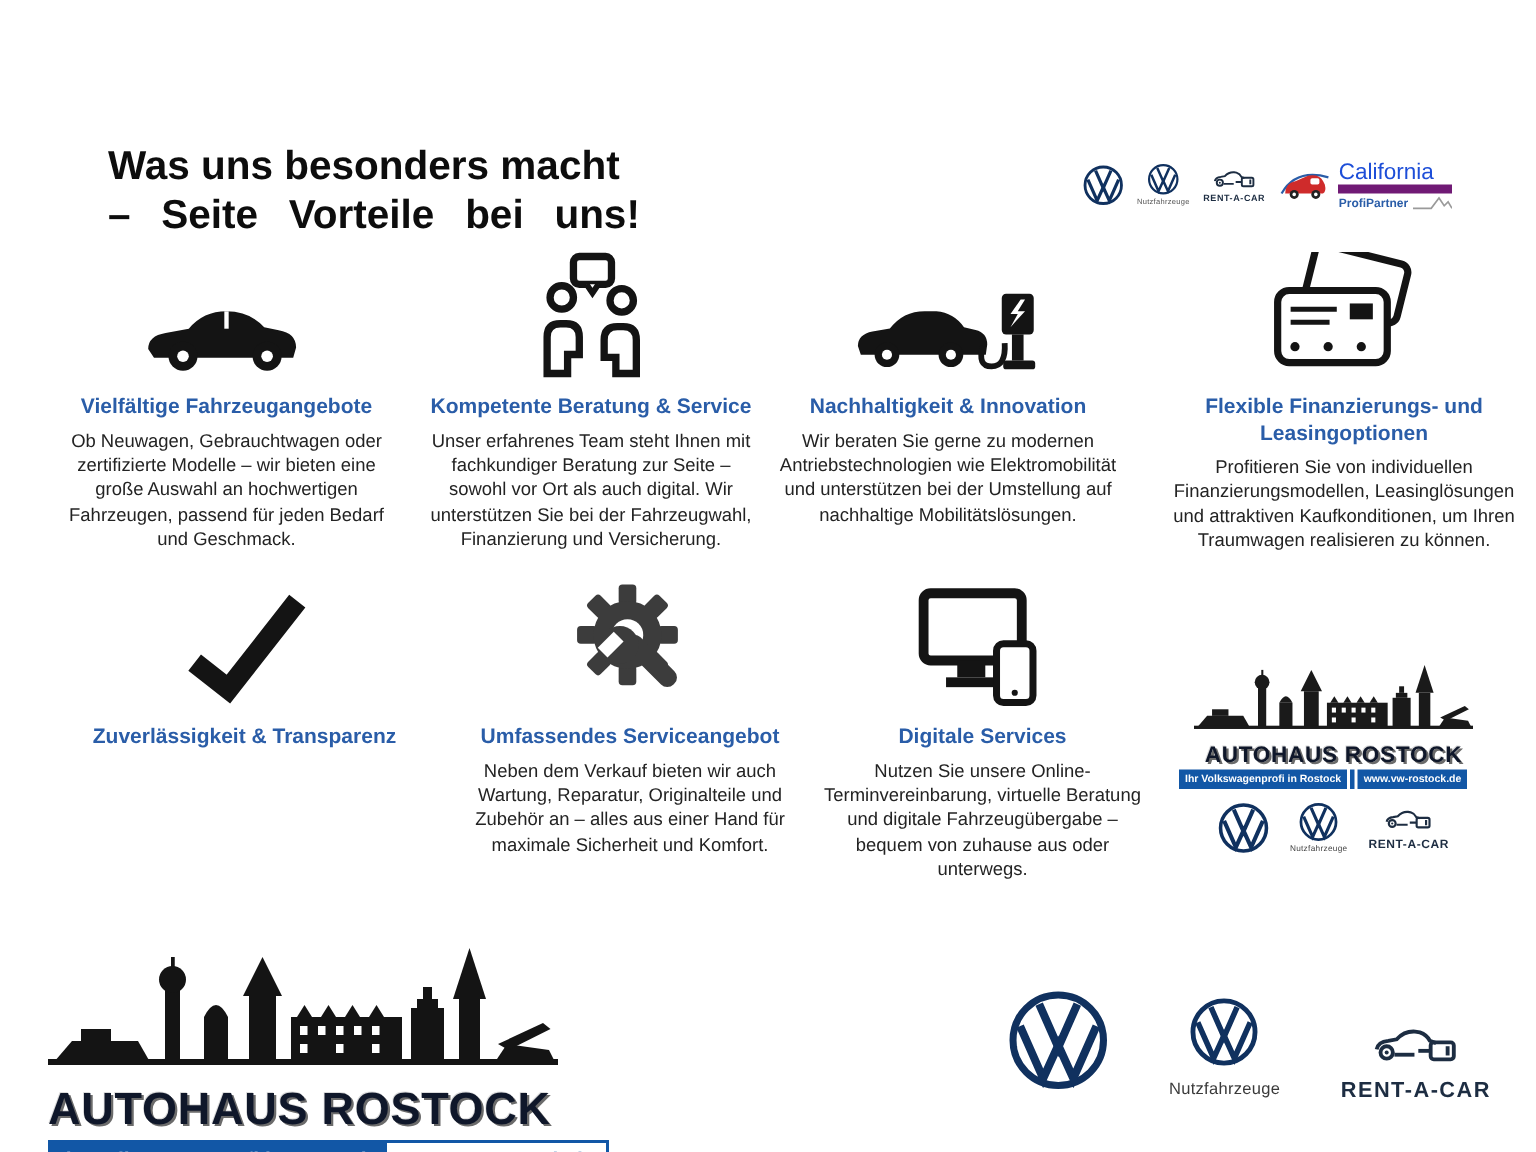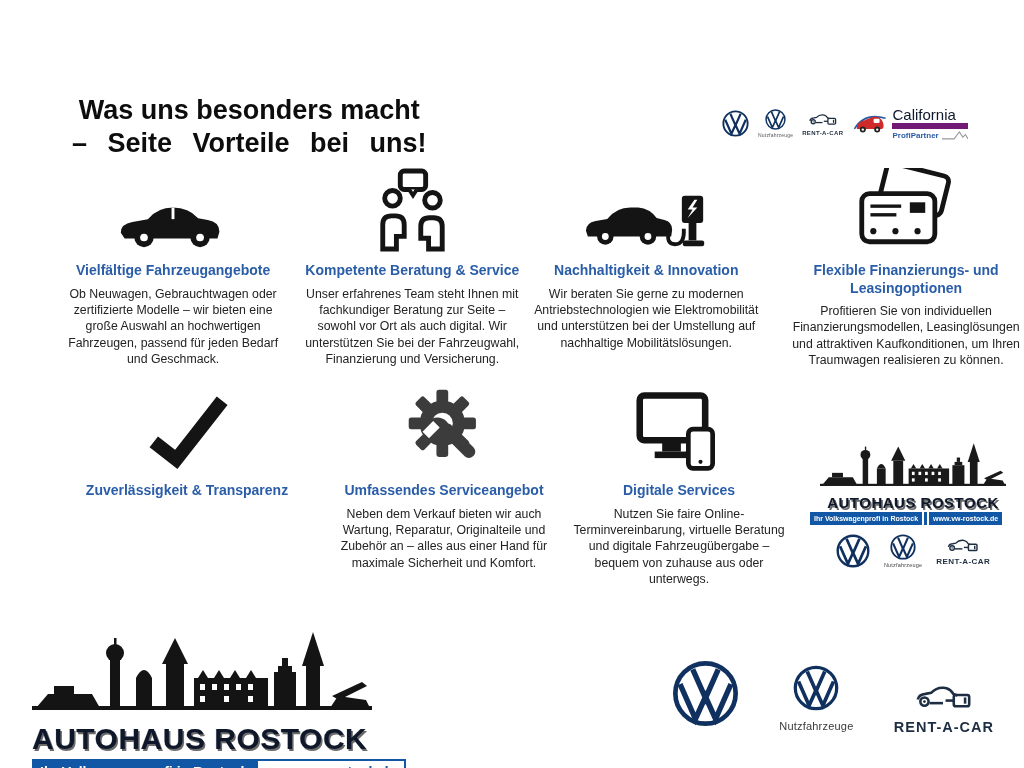--- a/index.html
+++ b/index.html
@@ -1,33 +1,33 @@
 <!DOCTYPE html>
 <html><head>
 <meta charset="utf-8">
 <style>
   html,body{margin:0;padding:0;}
   body{
     width:1024px;height:768px;position:relative;overflow:hidden;
     background:#ffffff;font-family:"Liberation Sans",sans-serif;color:#1a1a1a;
   }
   
-  .headline{position:absolute;left:72px;top:94px;font-weight:700;font-size:27px;line-height:33px;color:#0d0d0d;text-align:center;}
+  .headline{position:absolute;left:72px;top:94px;font-weight:700;font-size:27px;line-height:33px;color:#0d0d0d;}
   .headline .l2{word-spacing:13px;}
   
   .partnerbar{position:absolute;left:722px;top:100px;width:268px;height:46px;display:flex;align-items:center;gap:9px;}
   .pb-item{display:flex;flex-direction:column;align-items:center;}
   .pb-label{font-size:5px;color:#555;margin-top:2px;font-weight:400;letter-spacing:.2px;}
   .pb-rent-label{font-size:6px;color:#1d2d42;font-weight:700;letter-spacing:.4px;margin-top:1px;}
   .california{display:flex;align-items:center;gap:4px;}
-  .cal-text .cal-name{font-size:15px;color:#0f172a;line-height:15px;}
+  .cal-text .cal-name{font-size:15px;color:#1d4ed8;line-height:15px;}
   .cal-sub-row{display:flex;align-items:flex-end;gap:3px;border-top:6px solid #701a75;padding-top:1px;margin-top:1px;}
   .cal-text .cal-sub{font-size:8px;font-weight:700;color:#2a5da8;line-height:9px;}
   
-  .frow{position:absolute;left:0;width:1024px;display:flex;padding-left:68px;box-sizing:border-box;}
+  .frow{position:absolute;left:0;width:1024px;display:flex;padding-left:44px;box-sizing:border-box;}
   .frow1{top:168px;}
   .frow2{top:388px;}
   .feature{text-align:center;}
   .r1c1{width:214px;}
   .r1c2{width:224px;margin-left:24px;}
   .r1c3{width:240px;margin-left:28px;}
   .r1c4{width:232px;margin-left:10px;}
   .r2c1{width:238px;}
   .r2c2{width:232px;margin-left:22px;}
   .r2c3{width:214px;margin-left:12px;}
@@ -270,21 +270,21 @@
     <div class="icon-area">
       <svg width="86" height="82" viewBox="0 0 92 84">
         <rect x="4" y="4" width="70" height="48" rx="5" fill="none" stroke="#141414" stroke-width="7"></rect>
         <rect x="28" y="52" width="20" height="12" fill="#141414"></rect>
         <rect x="20" y="64" width="36" height="7" fill="#141414"></rect>
         <rect x="56" y="40" width="26" height="42" rx="5" fill="#fff" stroke="#141414" stroke-width="5"></rect>
         <circle cx="69" cy="75" r="2.2" fill="#141414"></circle>
       </svg>
     </div>
     <h3>Digitale Services</h3>
-    <p>Nutzen Sie faire Online-Terminvereinbarung, virtuelle Beratung und digitale Fahrzeugübergabe – bequem von zuhause aus oder unterwegs.</p>
+    <p>Nutzen Sie unsere Online-Terminvereinbarung, virtuelle Beratung und digitale Fahrzeugübergabe – bequem von zuhause aus oder unterwegs.</p>
   </div>
 
   <div class="r2c4 dealer-mini">
     <svg width="186" height="52" viewBox="0 0 340 95" preserveAspectRatio="xMidYMax meet" style="color:#1a1a1a">
         <use href="#skyline"></use>
       </svg>
     <div class="dealer-name">AUTOHAUS ROSTOCK</div>
     <div class="banner mini-banner">
       <span class="seg blue">Ihr Volkswagenprofi in Rostock</span>
       <span class="gap"></span>

